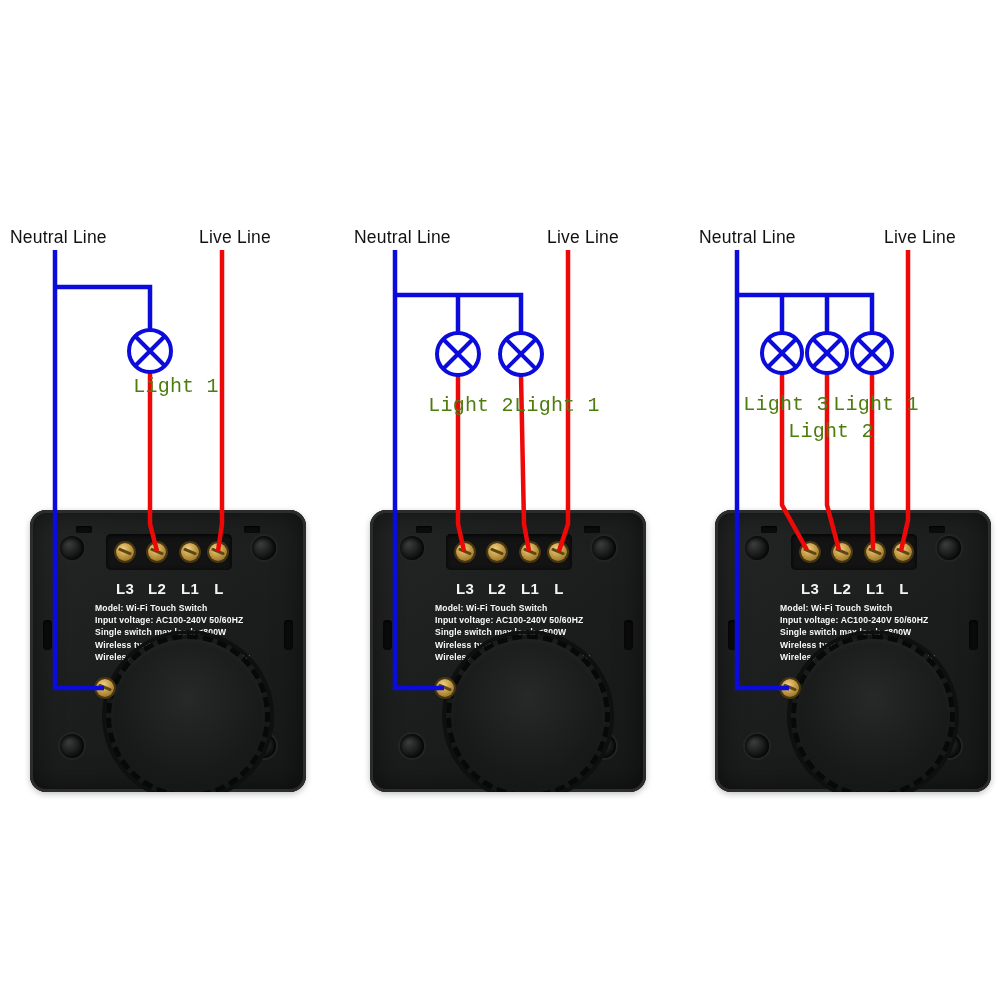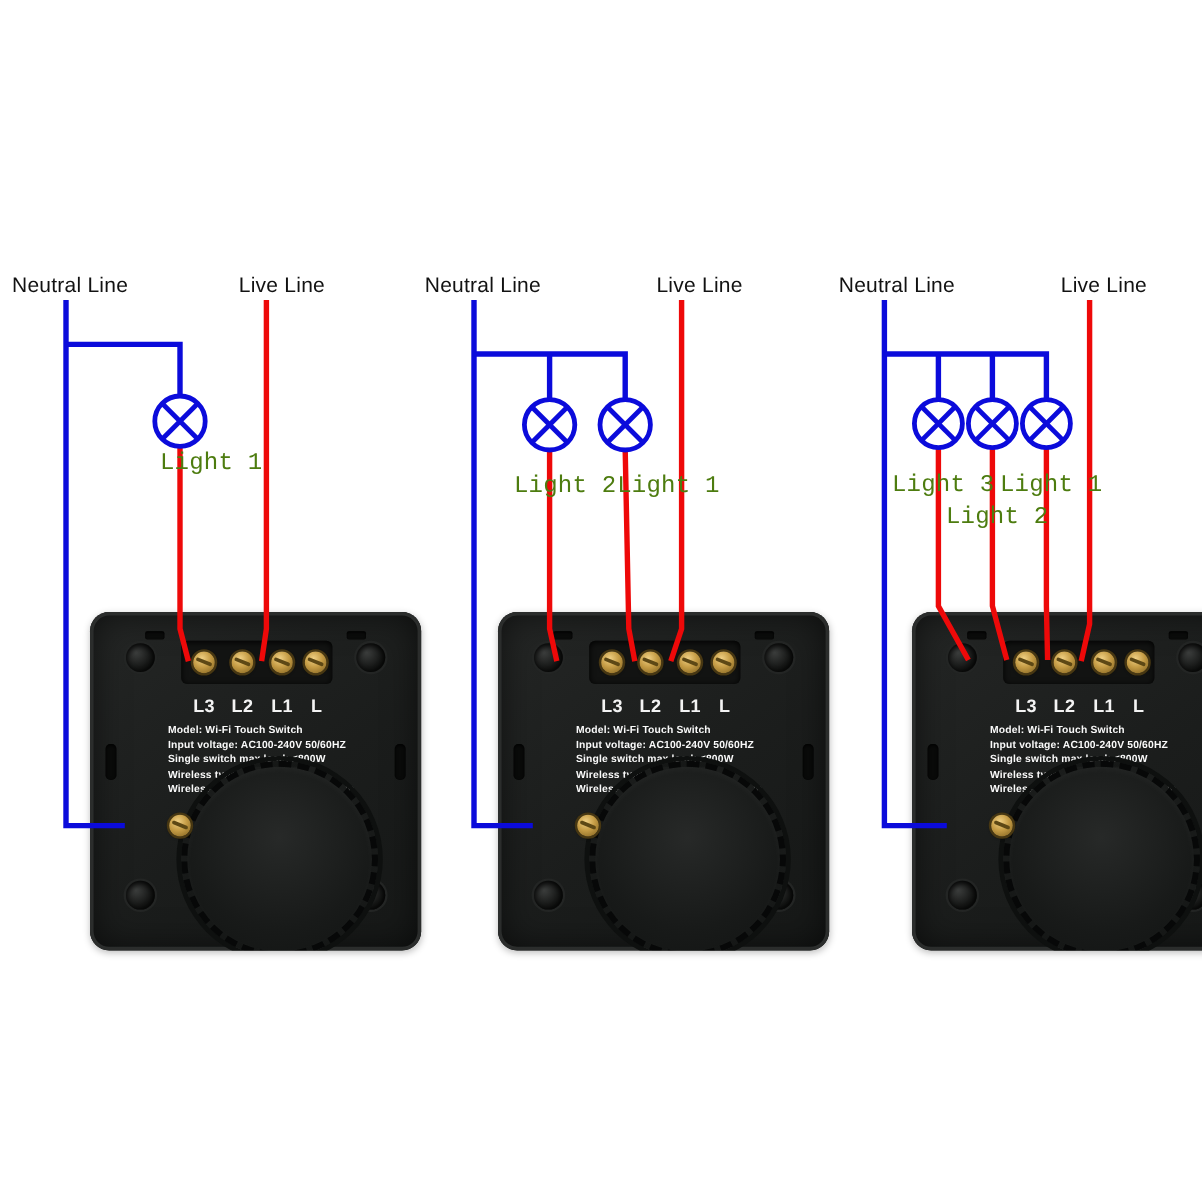--- a/index.html
+++ b/index.html
@@ -23,21 +23,20 @@
 
   
   svg.wires { position:absolute; left:0; top:0; z-index:5; }
 
   
   .panel {
     position:absolute; width:276px; height:282px; z-index:1;
     border-radius:16px; overflow:hidden;
     background:linear-gradient(145deg,#242625 0%,#1b1d1c 55%,#161817 100%);
     box-shadow: inset 0 0 0 3px #2b2d2c, inset 0 0 30px rgba(0,0,0,.65), 0 2px 6px rgba(0,0,0,.25);
-    margin-left: 45px;
   }
   .screw {
     position:absolute; width:24px; height:24px; border-radius:50%;
     background:radial-gradient(circle at 35% 32%, #3d3f3e, #0b0c0b 72%);
     box-shadow: inset 0 2px 5px rgba(0,0,0,.95), 0 0 0 2px #232524;
   }
   .slot {
     position:absolute; width:9px; height:30px; border-radius:4px;
     background:#090a09; box-shadow: inset 0 1px 3px #000;
   }

